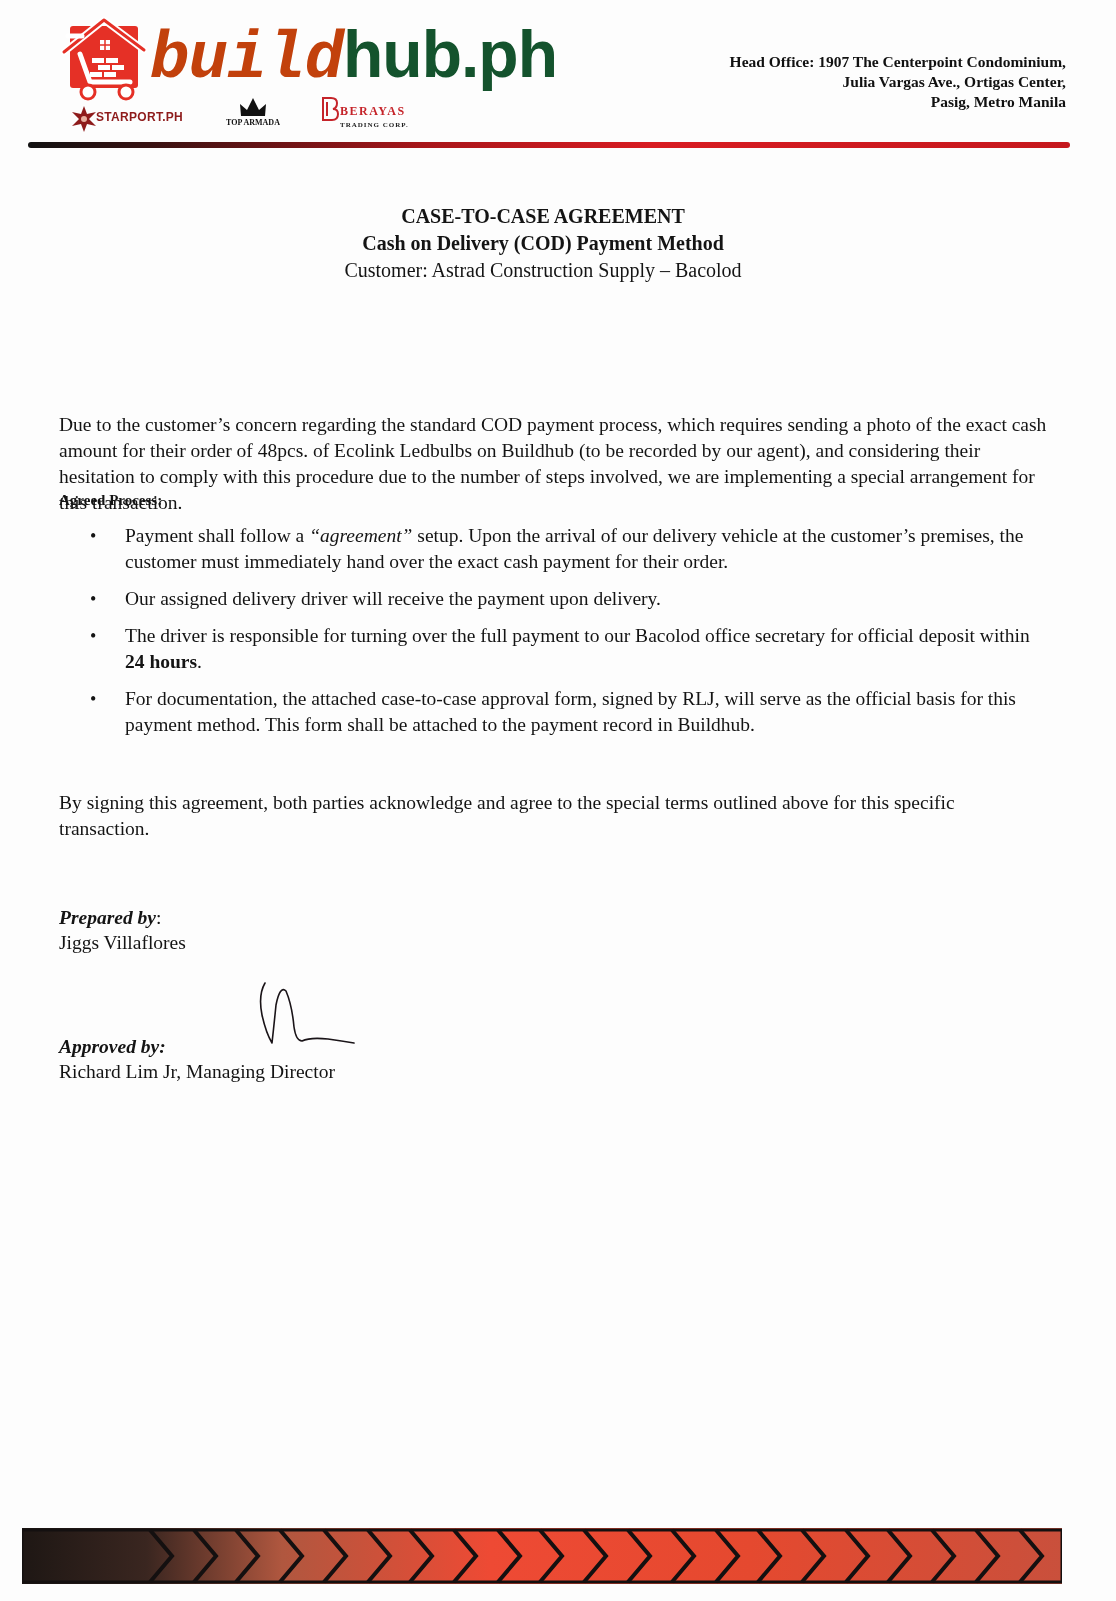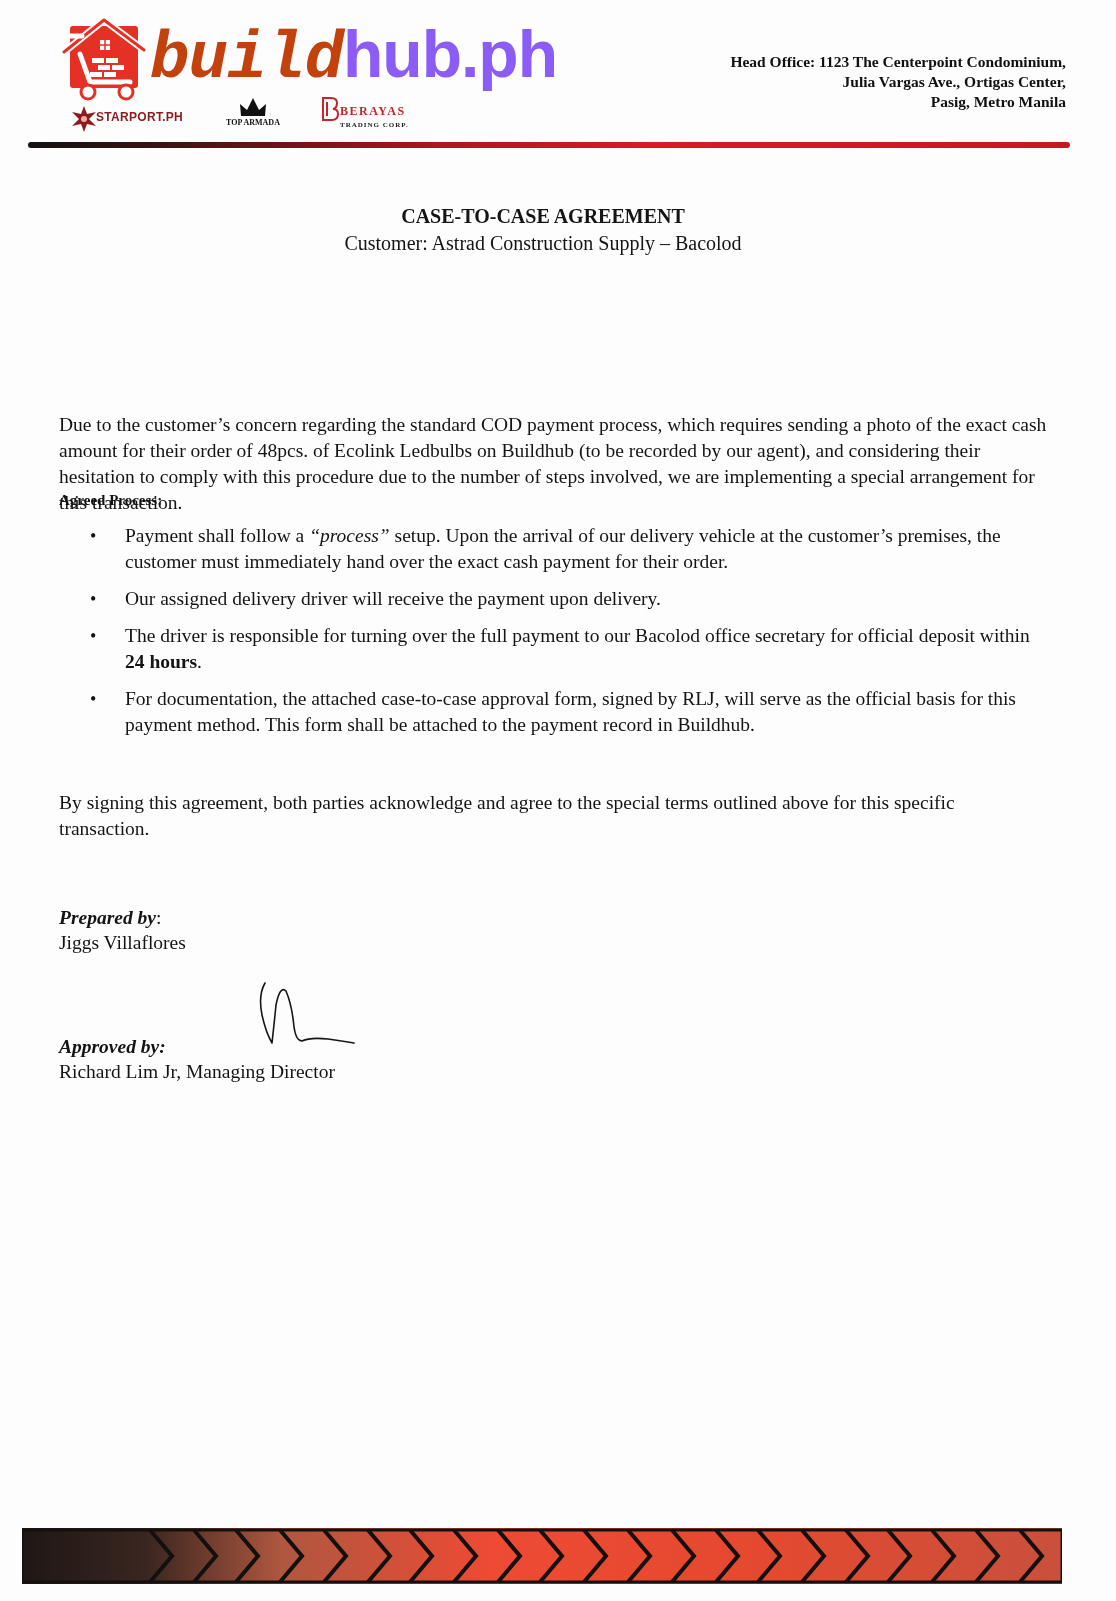--- a/index.html
+++ b/index.html
@@ -9,21 +9,21 @@
     font-family: "Liberation Serif", "DejaVu Serif", serif;
     color: #141414;
   }
   .abs { position: absolute; }
 
   
   .logo-mark { left: 60px; top: 14px; width: 88px; height: 88px; }
   .brand { left: 150px; top: 14px; font-family: "Liberation Sans", "DejaVu Sans", sans-serif;
     font-weight: bold; font-style: italic; font-size: 66px; letter-spacing: -1px; line-height: 80px; }
   .brand .b1 { color: #c2410c; font-family: Liberation Mono, monospace; }
-  .brand .b2 { color: #8b5cf6; font-style: normal; }
+  .brand .b2 { color: #14532d; font-style: normal; }
 
   .partners { top: 96px; left: 70px; height: 40px; }
   .partner { position: absolute; font-family: "Liberation Sans", "DejaVu Sans", sans-serif; }
   .p-starport { left: 0; top: 8px; width: 130px; height: 30px; }
   .p-starport .txt { position: absolute; left: 26px; top: 6px; font-size: 12px; font-weight: bold; color: #8e1b1b; letter-spacing: 0.3px; }
   .p-armada { left: 148px; top: 0; width: 70px; height: 40px; text-align: center; }
   .p-armada .txt { position: absolute; left: 0; right: 0; top: 22px; font-family: "Liberation Serif", serif; font-size: 8px; font-weight: bold; color: #111; }
   .p-berayas { left: 250px; top: -2px; width: 100px; height: 40px; font-family: Liberation Serif, serif; }
   .p-berayas .txt1 { position: absolute; left: 20px; top: 10px; font-size: 12px; font-weight: bold; color: #c5242a; letter-spacing: 1.5px; }
   .p-berayas .txt2 { position: absolute; left: 20px; top: 27px; font-size: 7px; font-weight: bold; color: #222; letter-spacing: 1px; }
@@ -107,40 +107,41 @@
     <svg class="abs" style="left:0;top:2px" width="20" height="26" viewBox="0 0 20 26">
       <path d="M3 2 L3 24 L12 24 Q18 24 18 18 Q18 13 13 13 Q17 12 17 7 Q17 2 11 2 Z" fill="none" stroke="#c5242a" stroke-width="2"></path>
       <path d="M7 6 L7 20" stroke="#c5242a" stroke-width="2"></path>
     </svg>
     <span class="txt1">BERAYAS</span>
     <span class="txt2">TRADING CORP.</span>
   </div>
 </div>
 
 <div class="abs address">
-  <div>Head Office: 1123 The Centerpoint Condominium,</div>
+  <div>Head Office: 1907 The Centerpoint Condominium,</div>
   <div>Julia Vargas Ave., Ortigas Center,</div>
   <div>Pasig, Metro Manila</div>
 </div>
 
 <div class="abs header-rule"></div>
 
 <div class="abs title-block">
   <div class="t1">CASE-TO-CASE AGREEMENT</div>
+  <div class="t2">Cash on Delivery (COD) Payment Method</div>
   <div class="t3">Customer: Astrad Construction Supply – Bacolod</div>
 </div>
 
 <div class="abs body-text intro">Due to the customer’s concern regarding the standard COD payment process, which requires sending a photo of the exact cash amount for their order of 48pcs. of Ecolink Ledbulbs on Buildhub (to be recorded by our agent), and considering their hesitation to comply with this procedure due to the number of steps involved, we are implementing a special arrangement for this transaction.</div>
 
 <div class="abs agreed-heading">Agreed Process:</div>
 
 <ul class="abs bullets">
   <li>
     <span class="dot">•</span>
-    <span>Payment shall follow a </span><i>“process”</i><span> setup. Upon the arrival of our delivery vehicle at the customer’s premises, the customer must immediately hand over the exact cash payment for their order.</span>
+    <span>Payment shall follow a </span><i>“agreement”</i><span> setup. Upon the arrival of our delivery vehicle at the customer’s premises, the customer must immediately hand over the exact cash payment for their order.</span>
   </li>
   <li>
     <span class="dot">•</span>
     <span>Our assigned delivery driver will receive the payment upon delivery.</span>
   </li>
   <li>
     <span class="dot">•</span>
     <span>The driver is responsible for turning over the full payment to our Bacolod office secretary for official deposit within </span><b>24 hours</b><span>.</span>
   </li>
   <li>

